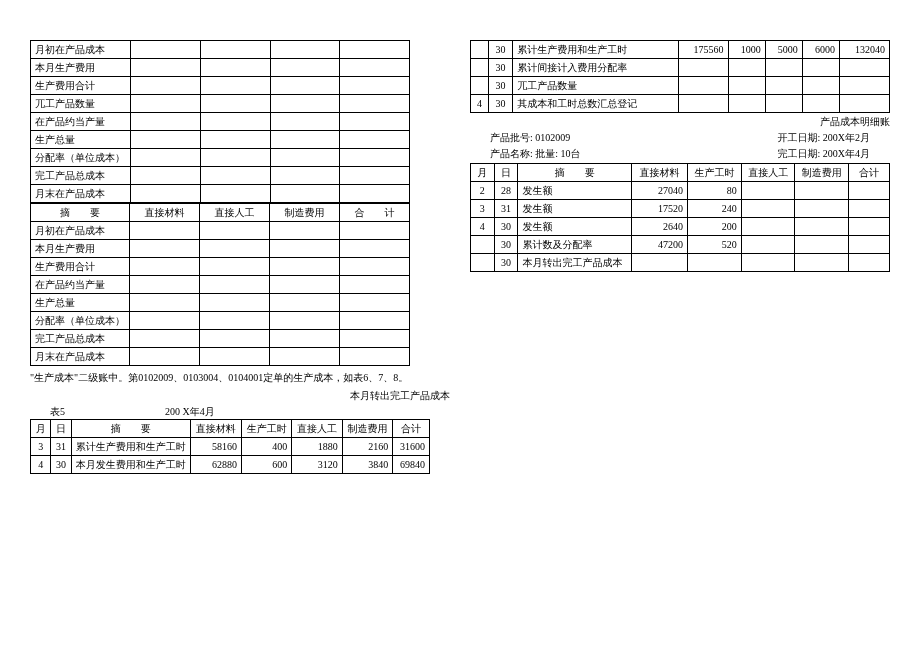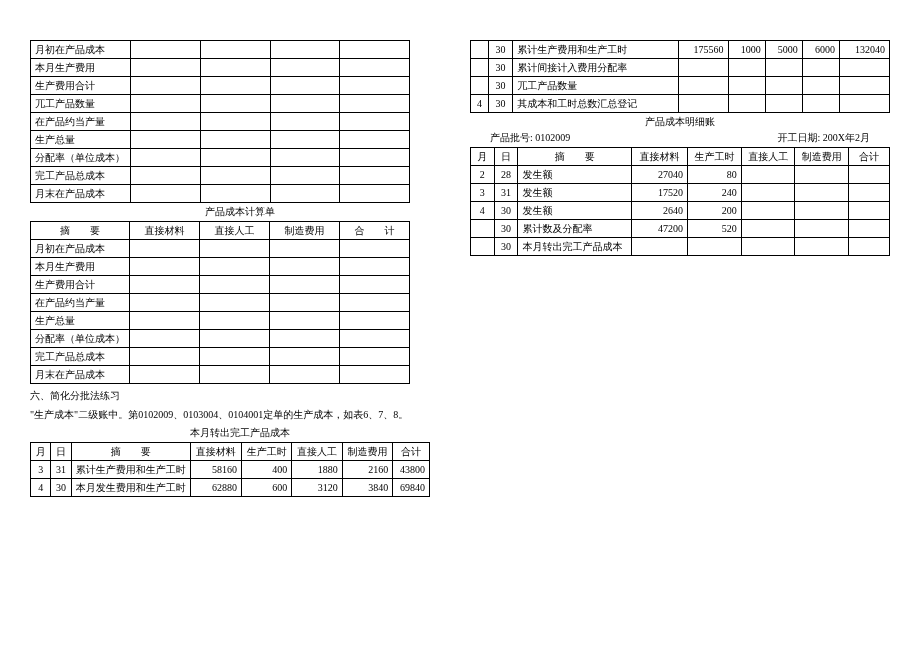--- a/index.html
+++ b/index.html
@@ -28,21 +28,21 @@
     border: 1px solid #000;
     padding: 2px 4px;
     font-size: 10px;
     font-weight: normal;
     text-align: left;
     line-height: 1.3;
     white-space: nowrap;
   }
   .center { text-align: center; }
   .title-center {
-    text-align: center;
+    text-align: right;
     font-size: 10px;
     margin: 2px 0;
   }
   .para {
     font-size: 10px;
     margin: 4px 0;
     line-height: 1.5;
   }
   .indent { text-indent: 2em; }
   .meta-row {
@@ -119,21 +119,20 @@
           <tr>
             <td style="width:90px">月末在产品成本</td>
             <td style="width:60px"></td>
             <td style="width:60px"></td>
             <td style="width:60px"></td>
             <td style="width:60px"></td>
           </tr>
         </tbody>
     </table>
 
-    <div class="title-center">产品成本计算单</div>
 
     <table style="width:380px">
       <thead>
           <tr id="calc-head">
             <td class="center">摘　　要</td>
             <td class="center">直接材料</td>
             <td class="center">直接人工</td>
             <td class="center">制造费用</td>
             <td class="center">合　　计</td>
           </tr>
@@ -191,23 +190,26 @@
           <tr>
             <td style="width:90px">月末在产品成本</td>
             <td></td>
             <td></td>
             <td></td>
             <td></td>
           </tr>
         </tbody>
     </table>
 
-    <div class="para">六、简化分批法练习</div>
     <div class="para">"生产成本"二级账中。第0102009、0103004、0104001定单的生产成本，如表6、7、8。</div>
     <div class="title-center">本月转出完工产品成本</div>
+    <div style="display:flex;gap:100px;margin-left:20px">
+      <span>表5</span>
+      <span>200 X年4月</span>
+    </div>
 
     <table style="width:400px">
       <thead>
           <tr id="ledger-head">
             <td class="center" style="width: 20px;">月</td>
             <td class="center" style="width: 20px;">日</td>
             <td class="center" style="width: 110px;">摘　　要</td>
             <td class="center" style="width: 55px;">直接材料</td>
             <td class="center" style="width: 50px;">生产工时</td>
             <td class="center" style="width: 50px;">直接人工</td>
@@ -217,21 +219,21 @@
         </thead>
       <tbody id="ledger-body">
           <tr>
             <td class="center">3</td>
             <td class="center">31</td>
             <td>累计生产费用和生产工时</td>
             <td class="num">58160</td>
             <td class="num">400</td>
             <td class="num">1880</td>
             <td class="num">2160</td>
-            <td class="num">43800</td>
+            <td class="num">31600</td>
           </tr>
           <tr>
             <td class="center">4</td>
             <td class="center">30</td>
             <td>本月发生费用和生产工时</td>
             <td class="num">62880</td>
             <td class="num">600</td>
             <td class="num">3120</td>
             <td class="num">3840</td>
             <td class="num">69840</td>
@@ -283,20 +285,24 @@
             <td class="num"></td>
             <td class="num"></td>
           </tr>
         </tbody>
     </table>
 
     <div class="title-center">产品成本明细账</div>
     <div class="meta-row">
       <span>产品批号: 0102009</span>
       <span>开工日期: 200X年2月</span>
+    </div>
+    <div class="meta-row">
+      <span>产品名称: 批量: 10台</span>
+      <span>完工日期: 200X年4月</span>
     </div>
 
     <table style="width:420px">
       <thead>
           <tr id="detail-head">
             <td class="center" style="width: 20px;">月</td>
             <td class="center" style="width: 20px;">日</td>
             <td class="center" style="width: 110px;">摘　　要</td>
             <td class="center" style="width: 55px;">直接材料</td>
             <td class="center" style="width: 50px;">生产工时</td>

